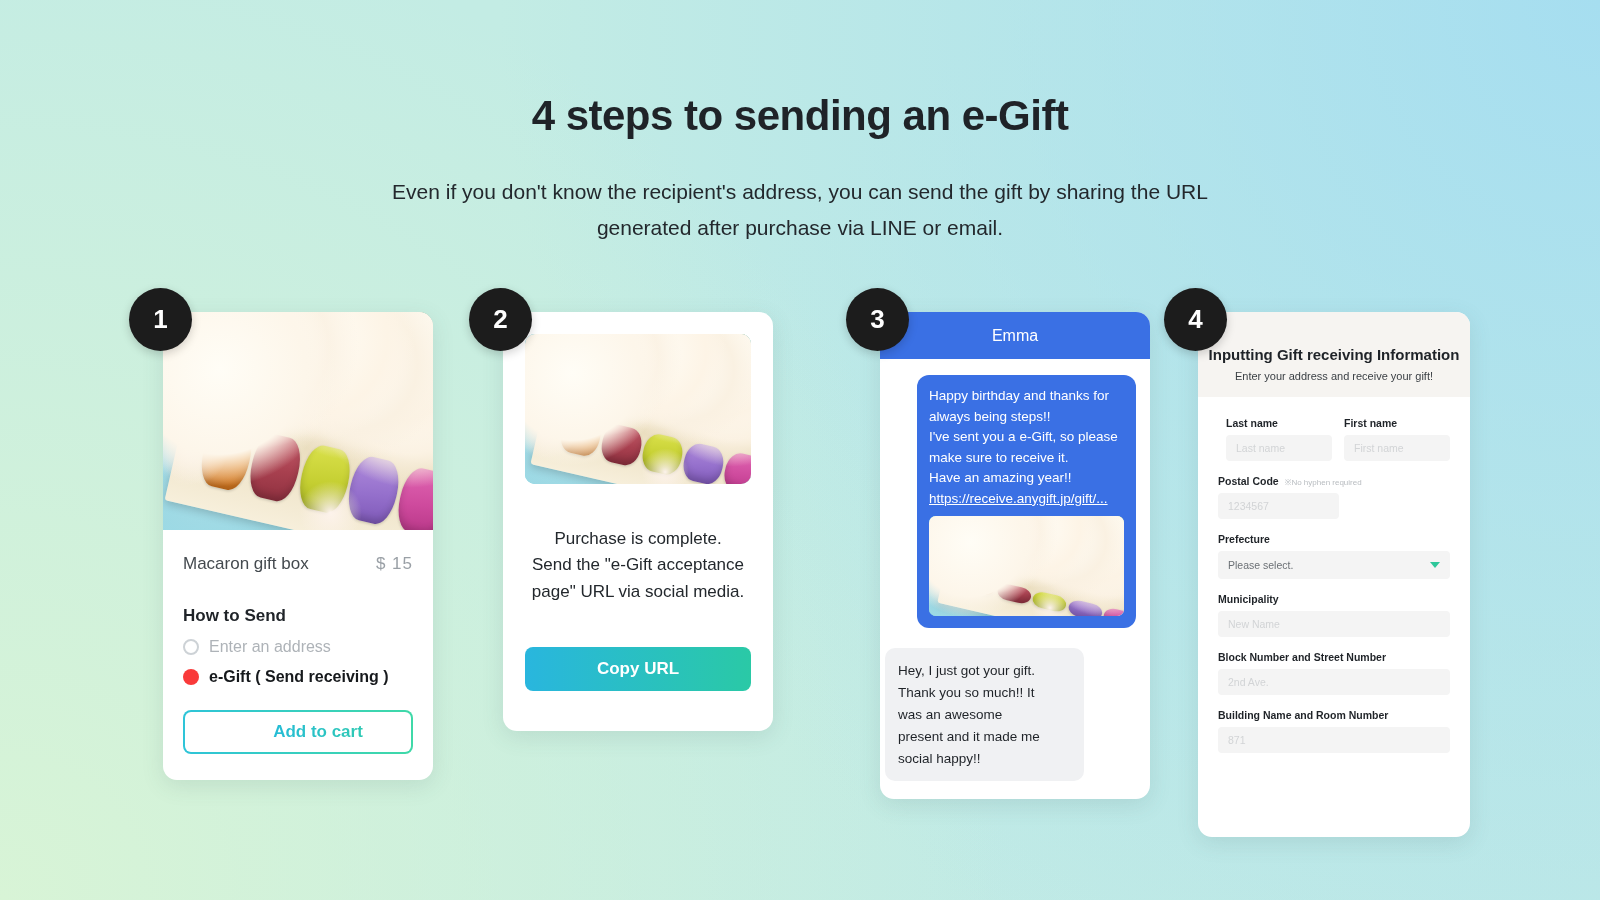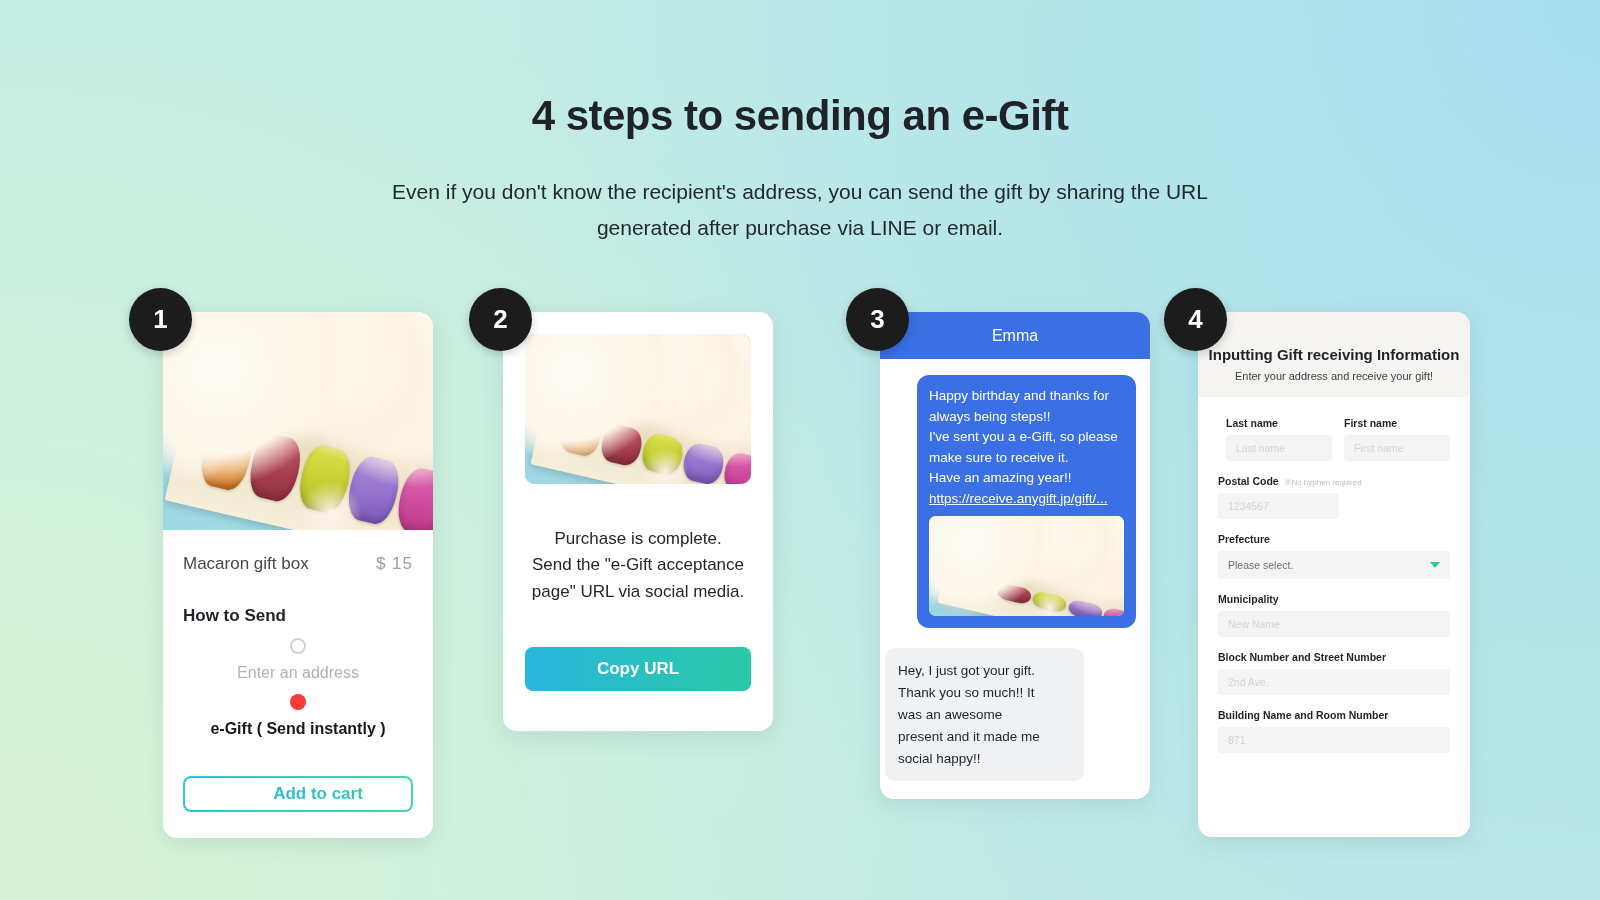--- a/index.html
+++ b/index.html
@@ -166,41 +166,40 @@
     margin-top: 32px;
     font-size: 17px;
     font-weight: bold;
     color: #1f2328;
   }
   .radio-row {
     display: flex;
     align-items: center;
     gap: 10px;
     margin-top: 12px;
-    flex-direction: column;
   }
   .radio-dot {
     width: 16px; height: 16px;
     border-radius: 50%;
     border: 2px solid #cdd2d6;
     background: #fff;
     flex: none;
   }
   .radio-dot.on {
     border: none;
     background: #f93a3a;
     width: 16px; height: 16px;
     box-shadow: 0 0 0 0 transparent;
   }
   .radio-label { font-size: 16px; color: #aeb3b8; }
   .radio-label.on { color: #16191c; font-weight: bold; font-size: 16px; }
 
   .btn-outline {
-    margin-top: 38px;
-    height: 36px;
+    margin-top: 24px;
+    height: 44px;
     border-radius: 8px;
     background:
       linear-gradient(#fff,#fff) padding-box,
       linear-gradient(90deg,#2ec4d8 0%,#3fd9a8 100%) border-box;
     border: 2px solid transparent;
     display: flex;
     align-items: center;
     justify-content: center;
     font-size: 17px;
     font-weight: bold;
@@ -380,21 +379,21 @@
           <div class="c1-price">$ 15</div>
         </div>
         <div class="c1-howto">How to Send</div>
 
         <div class="radio-row">
           <span class="radio-dot"></span>
           <span class="radio-label">Enter an address</span>
         </div>
         <div class="radio-row">
           <span class="radio-dot on"></span>
-          <span class="radio-label on">e-Gift ( Send instantly )</span>
+          <span class="radio-label on">e-Gift ( Send receiving )</span>
         </div>
 
         <div class="btn-outline">
           <span>Add to cart</span>
         </div>
       </div>
     </div>
     <div class="badge">1</div>
   </div>
 

